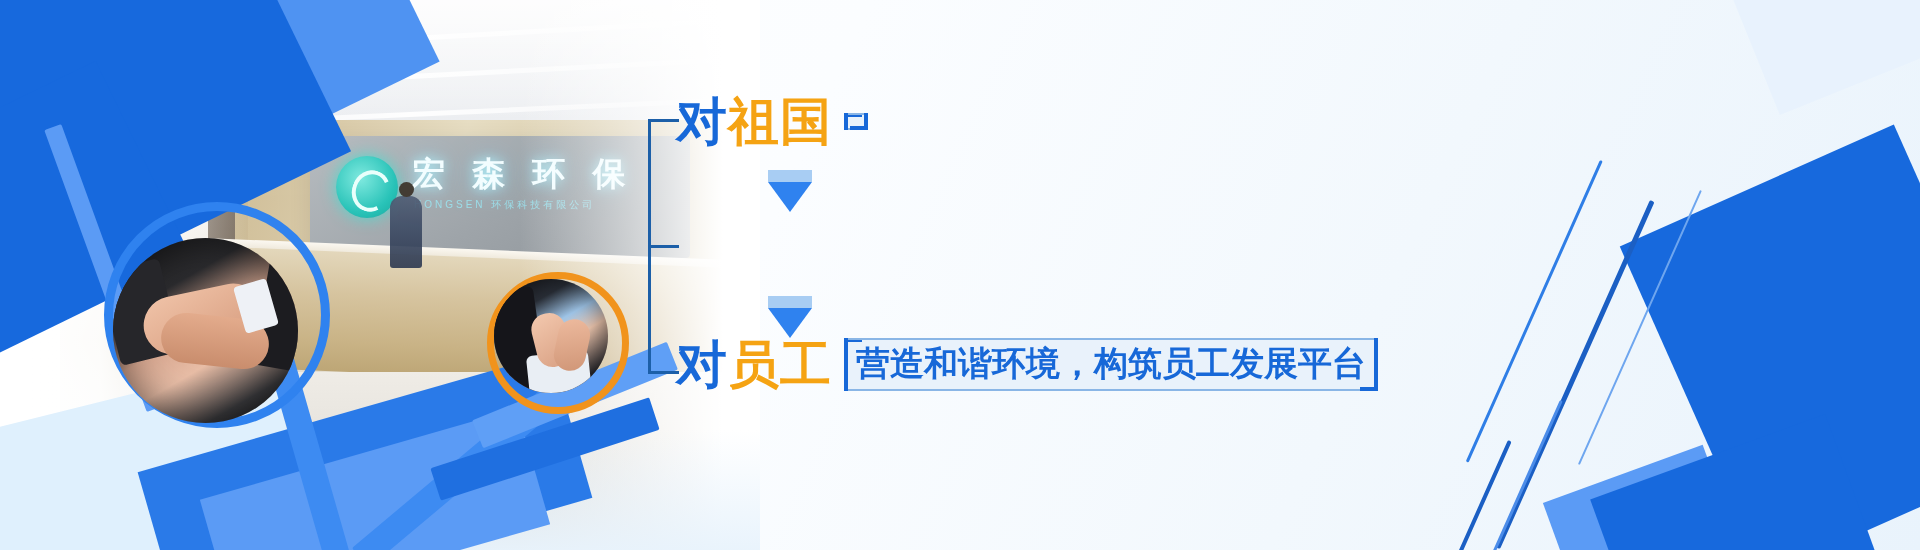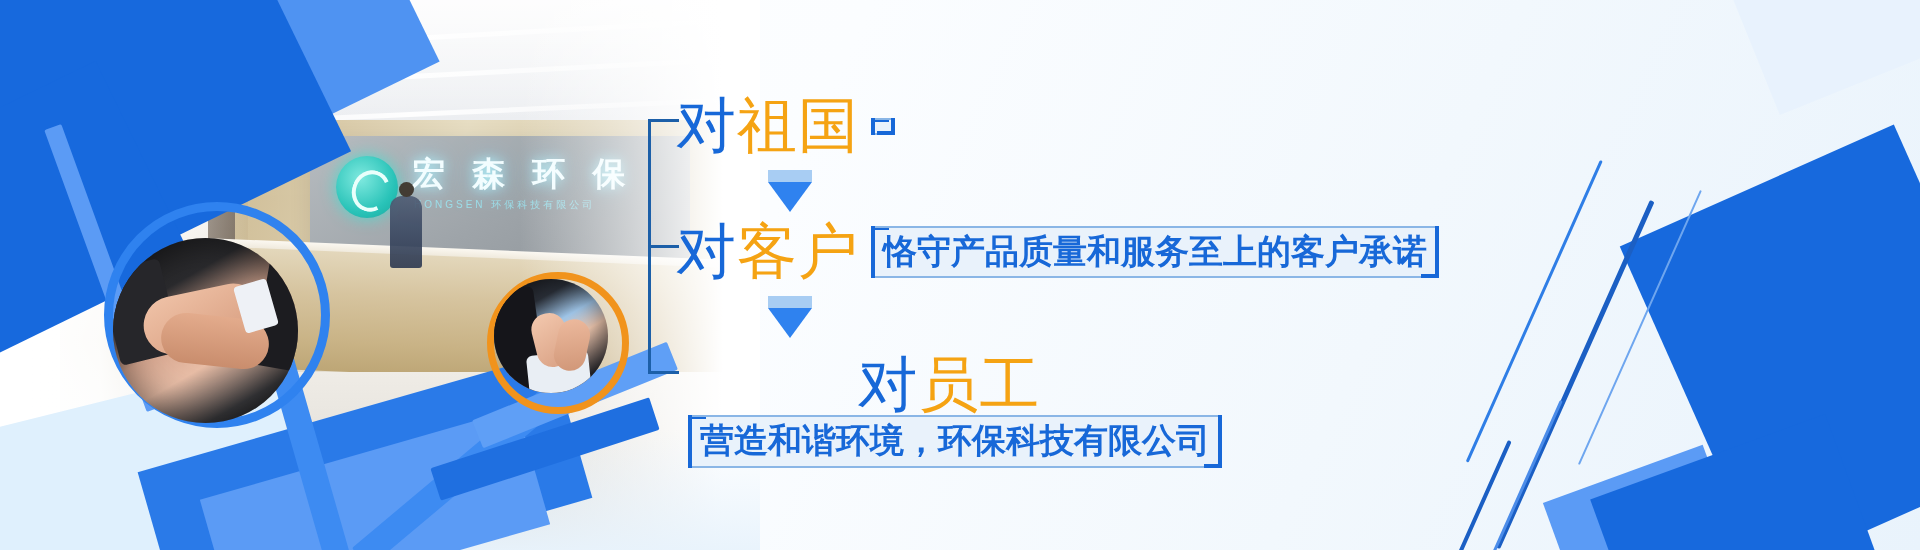--- a/index.html
+++ b/index.html
@@ -174,24 +174,24 @@
     border-left:3px solid #1c5fa8;
   }
   .branch{position:absolute;left:0;width:28px;height:3px;background:#1c5fa8;}
   .branch.b1{top:0;}
   .branch.b2{top:126px;}
   .branch.b3{top:252px;}
 
   .row{position:absolute;left:28px;display:flex;align-items:center;}
   .row.row1{top:22px;}
   .row.row2{top:148px;}
-  .row.row3{top:281px;flex-direction:column;}
+  .row.row3{top:264px;}
 
   .lead{
-    font-size:60px;font-weight:400;line-height:1;white-space:nowrap;
+    font-size:51px;font-weight:700;line-height:1;white-space:nowrap;
     letter-spacing:1px;
   }
   .lead .dui{color:#1768d8;}
   .lead .obj{color:#f5a313;}
 
   .quote{
     margin-left:12px;
     position:relative;
     font-size:34px;font-weight:700;color:#1768d8;white-space:nowrap;
     background:#e9f2fb;
@@ -311,45 +311,33 @@
         <span class="qb-l"></span>
         <span class="qb-r"></span>
       </div>
     </div>
 
     <div class="arrow a1">
       <div class="arrow-bar"></div>
       <div class="arrow-tri"></div>
     </div>
 
-    <div class="row row2">
-      <div class="lead">
-        <span class="dui">对</span><span class="obj">客户</span>
-      </div>
-      <div class="quote">
-        <span class="qb-t"></span>
-        <span class="qb-b"></span>
-        <span class="qb-l"></span>
-        <span class="qb-r"></span>
-        <span>恪守产品质量和服务至上的客户承诺</span>
-      </div>
-    </div>
 
     <div class="arrow a2">
       <div class="arrow-bar"></div>
       <div class="arrow-tri"></div>
     </div>
 
     <div class="row row3">
       <div class="lead">
         <span class="dui">对</span><span class="obj">员工</span>
       </div>
       <div class="quote">
         <span class="qb-t"></span>
         <span class="qb-b"></span>
         <span class="qb-l"></span>
         <span class="qb-r"></span>
-        <span>营造和谐环境，环保科技有限公司</span>
+        <span>营造和谐环境，构筑员工发展平台</span>
       </div>
     </div>
 
   </div>
 </div>
 
 </body></html>

